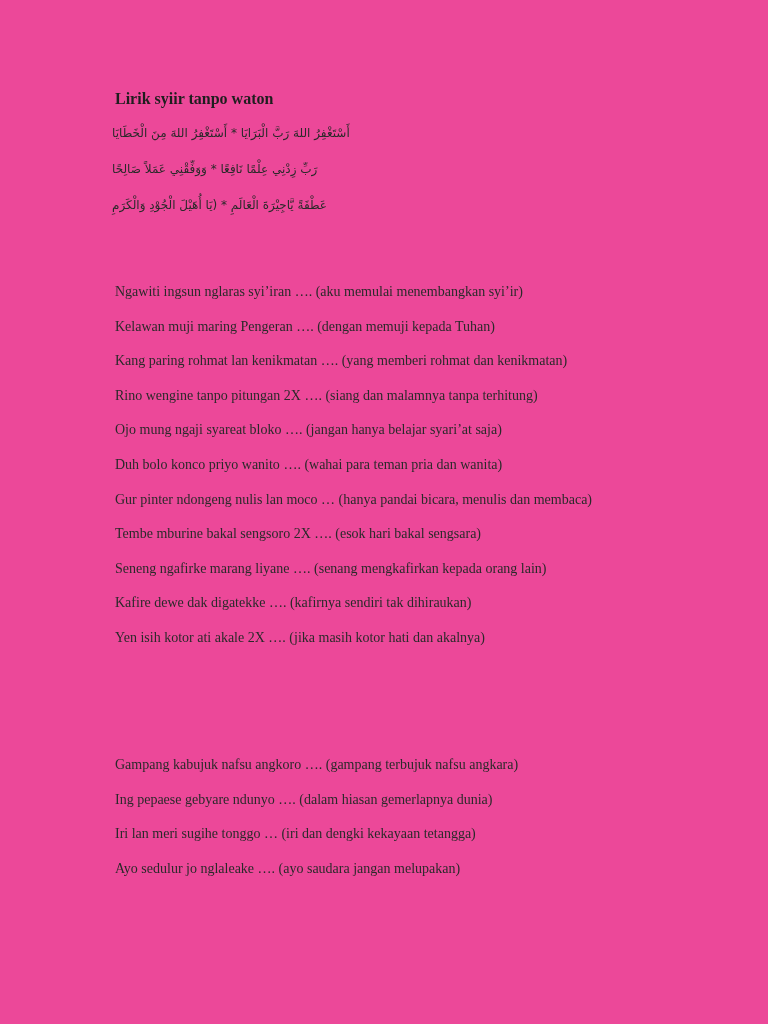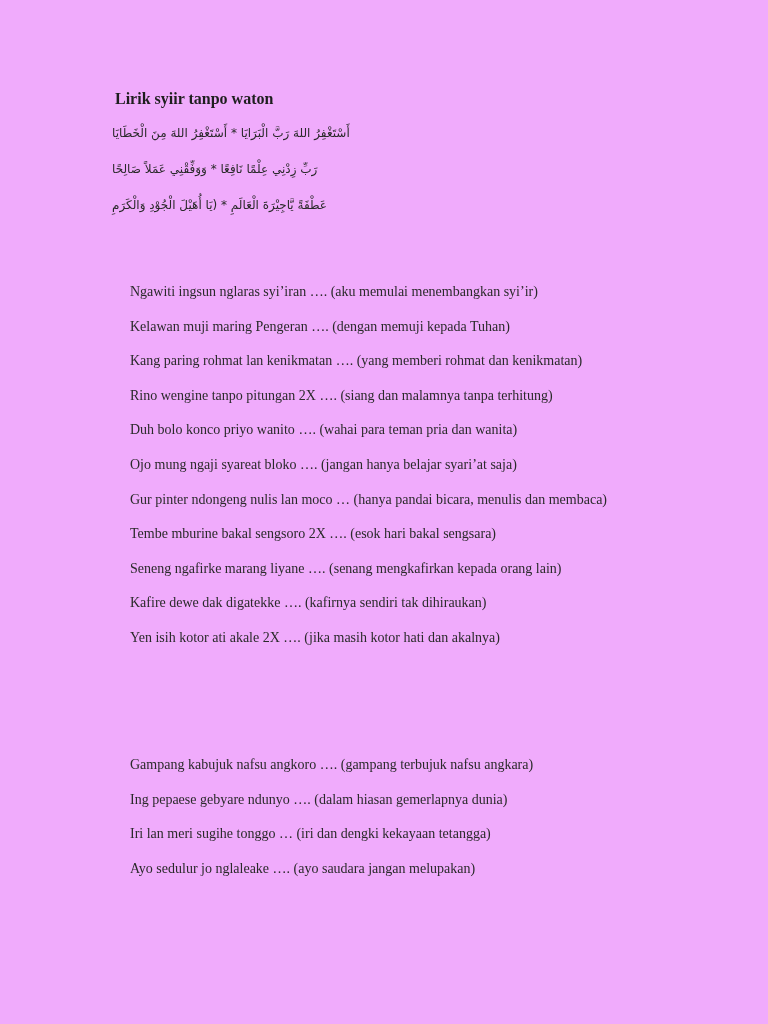--- a/index.html
+++ b/index.html
@@ -12,21 +12,21 @@
       height: 1024px;
       position: relative;
       overflow: hidden;
       font-family: "Liberation Serif", "DejaVu Serif", serif;
       color: #2a2a2a;
     }
     .page {
       position: absolute;
       left: 0; top: 0;
       width: 768px; height: 1024px;
-      background: #f0abfc;
+      background: #ec4899;
     }
     .title {
       position: absolute;
       left: 115px;
       top: 90px;
       font-size: 16px;
       font-weight: bold;
       color: #1e1e1e;
       white-space: nowrap;
     }
@@ -42,21 +42,21 @@
       font-family: "DejaVu Sans", sans-serif;
       font-size: 12px;
       direction: rtl;
       text-align: left;
       white-space: nowrap;
       color: #2a2a2a;
       letter-spacing: 0;
     }
     .stanza {
       position: absolute;
-      left: 130px;
+      left: 115px;
     }
     .stanza-1 { top: 282px; }
     .stanza-2 { top: 715px; margin-top: 40px; }
     .lyric-line {
       height: 34.6px;
       line-height: 20px;
       font-size: 14px;
       white-space: nowrap;
       color: #2a2a2a;
     }
@@ -73,22 +73,22 @@
     <div class="arabic-line">أَسْتَغْفِرُ اللهَ رَبَّ الْبَرَايَا * أَسْتَغْفِرُ اللهَ مِنَ الْخَطَايَا</div>
     <div class="arabic-line">رَبِّ زِدْنِي عِلْمًا نَافِعًا * وَوَفِّقْنِي عَمَلاً صَالِحًا</div>
     <div class="arabic-line">عَطْفَةً يَّاجِيْرَةَ الْعَالَمِ * (يَا أُهَيْلَ الْجُوْدِ وَالْكَرَمِ</div>
   </div>
 
   <div class="stanza stanza-1">
     <div class="lyric-line"><span>Ngawiti ingsun nglaras syi’iran</span> <span class="sep">….</span> <span>(aku memulai menembangkan syi’ir)</span></div>
     <div class="lyric-line"><span>Kelawan muji maring Pengeran</span> <span class="sep">….</span> <span>(dengan memuji kepada Tuhan)</span></div>
     <div class="lyric-line"><span>Kang paring rohmat lan kenikmatan</span> <span class="sep">….</span> <span>(yang memberi rohmat dan kenikmatan)</span></div>
     <div class="lyric-line"><span>Rino wengine tanpo pitungan 2X</span> <span class="sep">….</span> <span>(siang dan malamnya tanpa terhitung)</span></div>
+    <div class="lyric-line"><span>Ojo mung ngaji syareat bloko</span> <span class="sep">….</span> <span>(jangan hanya belajar syari’at saja)</span></div>
     <div class="lyric-line"><span>Duh bolo konco priyo wanito</span> <span class="sep">….</span> <span>(wahai para teman pria dan wanita)</span></div>
-    <div class="lyric-line"><span>Ojo mung ngaji syareat bloko</span> <span class="sep">….</span> <span>(jangan hanya belajar syari’at saja)</span></div>
     <div class="lyric-line"><span>Gur pinter ndongeng nulis lan moco</span> <span class="sep">…</span> <span>(hanya pandai bicara, menulis dan membaca)</span></div>
     <div class="lyric-line"><span>Tembe mburine bakal sengsoro 2X</span> <span class="sep">….</span> <span>(esok hari bakal sengsara)</span></div>
     <div class="lyric-line"><span>Seneng ngafirke marang liyane</span> <span class="sep">….</span> <span>(senang mengkafirkan kepada orang lain)</span></div>
     <div class="lyric-line"><span>Kafire dewe dak digatekke</span> <span class="sep">….</span> <span>(kafirnya sendiri tak dihiraukan)</span></div>
     <div class="lyric-line"><span>Yen isih kotor ati akale 2X</span> <span class="sep">….</span> <span>(jika masih kotor hati dan akalnya)</span></div>
   </div>
 
   <div class="stanza stanza-2">
     <div class="lyric-line"><span>Gampang kabujuk nafsu angkoro</span> <span class="sep">….</span> <span>(gampang terbujuk nafsu angkara)</span></div>
     <div class="lyric-line"><span>Ing pepaese gebyare ndunyo</span> <span class="sep">….</span> <span>(dalam hiasan gemerlapnya dunia)</span></div>

